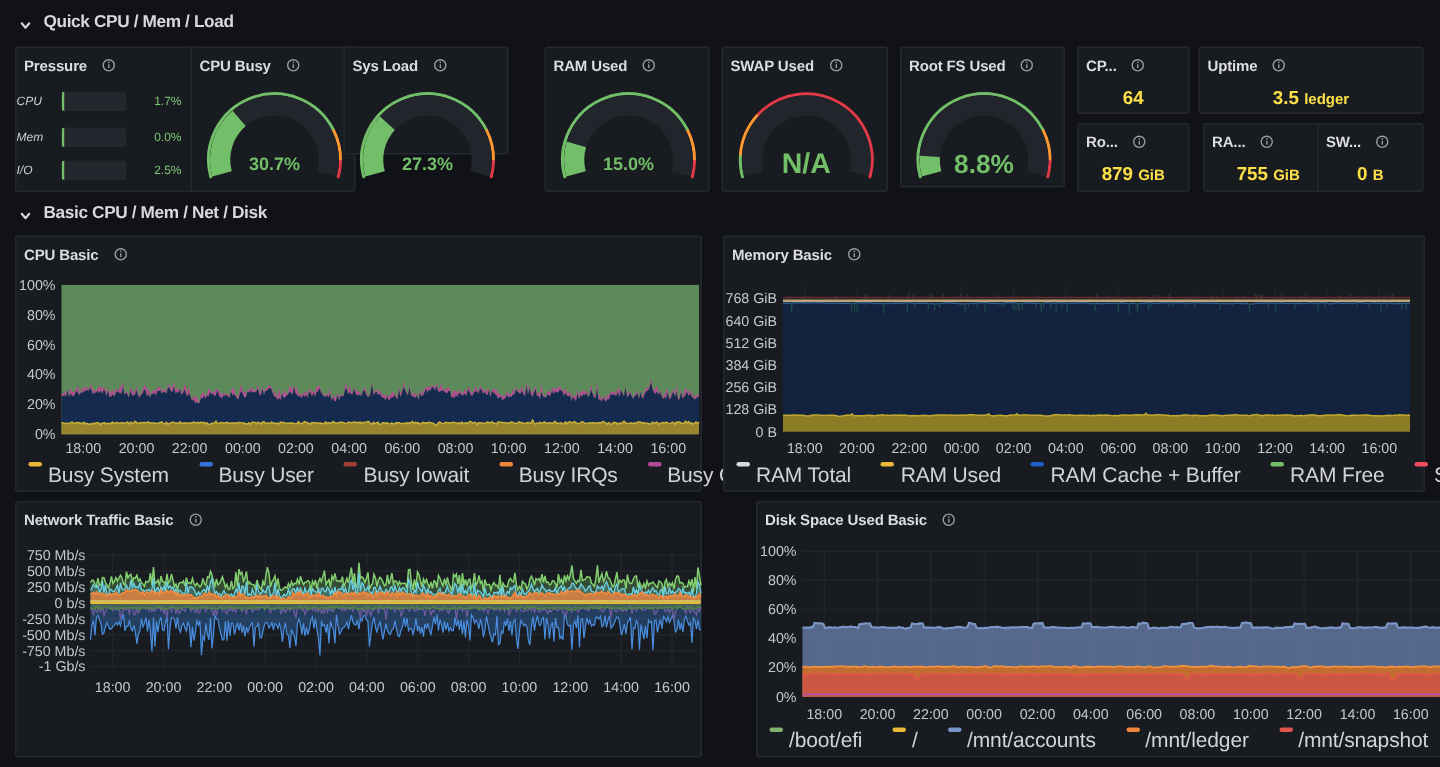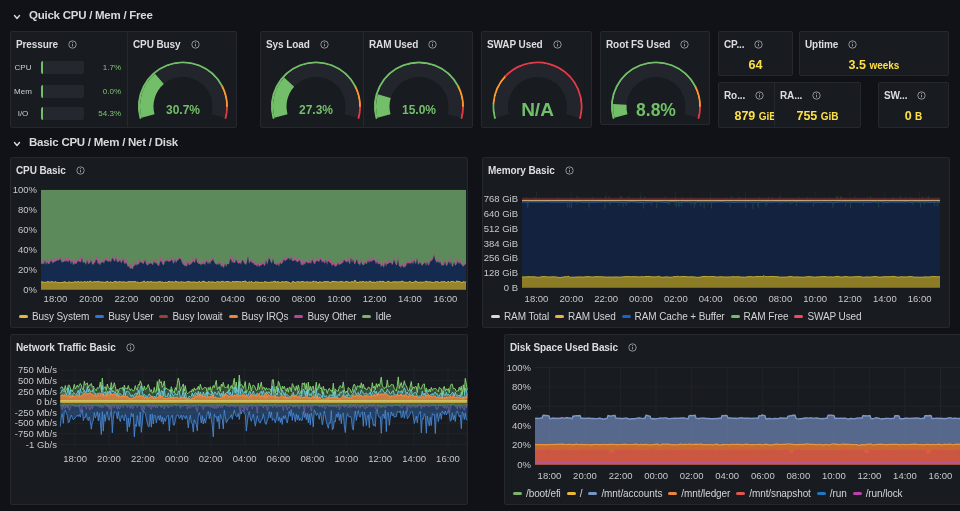--- a/index.html
+++ b/index.html
@@ -6,36 +6,36 @@
 .sect { position:absolute; height:16px; color:#d8d9da; font-size:11.5px; font-weight:700; }
 .sect .tx { position:absolute; left:17px; top:0; white-space:nowrap; letter-spacing:-0.25px; }
 .panel { position:absolute; background:#181b1f; border:1px solid #25282d; border-radius:2px; }
 .pt { position:absolute; left:5px; top:5px; height:15px; line-height:15px; color:#dcdde0;
   font-size:10px; font-weight:700; white-space:nowrap; letter-spacing:-0.1px; }
 .pt .ic { margin-left:10px; vertical-align:-1px; }
 .sv { position:absolute; left:0; width:100%; text-align:center; color:#fde047;
   font-size:12.5px; font-weight:700; line-height:16px; }
 .su { font-size:10px; }
 .prow { position:absolute; left:0; width:100%; height:12px; }
-.plab { position:absolute; left:0; top:0; width:24px; text-align:center; font-size:8px;
-  line-height:13px; color:#ccced2; }
+.plab { position:absolute; left:0; top:0; width:24px; text-align:left; font-size:8px;
+  line-height:13px; color:#ccced2;font-style:italic; }
 .pbar { position:absolute; left:30px; top:0; width:43px; height:13px; background:#24272d;
   border-radius:2px; border-left:2px solid #73BF69; }
 .pval { position:absolute; right:11px; top:0; font-size:8px; line-height:13px; font-weight:400;
   color:#7ec877;margin-left:29px; }
 .lg { position:absolute; display:flex; align-items:center; height:15px; white-space:nowrap; }
-.li { display:flex; align-items:center; margin-right:6px; font-size:10px; letter-spacing:-0.1px; color:#d2d3d6; }
+.li { display:flex; align-items:flex-start; margin-right:20px; font-size:14px; letter-spacing:-0.1px; color:#d2d3d6; }
 .lm { display:inline-block; width:9px; height:3px; border-radius:1.5px; margin-right:4px; }
 svg text { font-family:"Liberation Sans", sans-serif; }
 </style></head><body>
 <div class="sect" style="left:12px;top:9px">
     <svg width="10" height="10" viewBox="0 0 10 10" style="position:absolute;left:0;top:3px">
       <polyline points="2.5,3.5 5,6.5 7.5,3.5" fill="none" stroke="#d8d9da" stroke-width="1.4" stroke-linecap="round" stroke-linejoin="round"></polyline>
     </svg>
-    <span class="tx">Quick CPU / Mem / Free</span>
+    <span class="tx">Quick CPU / Mem / Load</span>
   </div>
 <div class="sect" style="left:12px;top:135.5px">
     <svg width="10" height="10" viewBox="0 0 10 10" style="position:absolute;left:0;top:3px">
       <polyline points="2.5,3.5 5,6.5 7.5,3.5" fill="none" stroke="#d8d9da" stroke-width="1.4" stroke-linecap="round" stroke-linejoin="round"></polyline>
     </svg>
     <span class="tx">Basic CPU / Mem / Net / Disk</span>
   </div>
 <div class="panel" style="left:10px;top:31px;width:123px;height:97px">
     <div class="pt">Pressure<svg class="ic" width="9" height="9" viewBox="0 0 9 9">
         <circle cx="4.5" cy="4.5" r="3.7" fill="none" stroke="#9d9fa3" stroke-width="0.9"></circle>
@@ -48,39 +48,39 @@
       <span class="pval">1.7%</span>
     </div>
     <div class="prow" style="top:52.5px">
       <span class="plab">Mem</span>
       <span class="pbar"></span>
       <span class="pval">0.0%</span>
     </div>
     <div class="prow" style="top:75.0px">
       <span class="plab">I/O</span>
       <span class="pbar"></span>
-      <span class="pval">54.3%</span>
+      <span class="pval">2.5%</span>
     </div>
   </div>
 <div class="panel" style="left:127px;top:31px;width:110px;height:97px">
     <div class="pt">CPU Busy<svg class="ic" width="9" height="9" viewBox="0 0 9 9">
         <circle cx="4.5" cy="4.5" r="3.7" fill="none" stroke="#9d9fa3" stroke-width="0.9"></circle>
         <rect x="4.1" y="3.9" width="0.9" height="2.5" fill="#9d9fa3"></rect>
         <rect x="4.1" y="2.1" width="0.9" height="1.0" fill="#9d9fa3"></rect>
       </svg></div>
     <svg width="110" height="97" style="position:absolute;left:0;top:0">
       <path d="M 12.50 85.89 A 44 44 0 0 1 94.20 54.52" fill="none" stroke="#73BF69" stroke-width="2" stroke-linecap="round"></path>
       <path d="M 94.20 54.52 A 44 44 0 0 1 98.99 75.54" fill="none" stroke="#FF9830" stroke-width="2"></path>
       <path d="M 98.99 75.54 A 44 44 0 0 1 97.50 85.89" fill="none" stroke="#e23a46" stroke-width="2" stroke-linecap="round"></path>
       <path d="M 27.06 41.82 A 43 43 0 0 1 96.53 85.63 L 83.49 82.14 A 29.5 29.5 0 0 0 35.83 52.08 Z" fill="#22252b"></path>
       <path d="M 13.47 85.63 A 43 43 0 0 1 27.06 41.82 L 35.83 52.08 A 29.5 29.5 0 0 0 26.51 82.14 Z" fill="#73BF69"></path>
       <text x="55.0" y="77.5" text-anchor="middle" dominant-baseline="central" font-size="12" font-weight="700" fill="#73BF69">30.7%</text>
     </svg>
   </div>
-<div class="panel" style="left:260px;top:31px;width:110px;height:97px">
+<div class="panel" style="left:229px;top:31px;width:110px;height:72px">
     <div class="pt">Sys Load<svg class="ic" width="9" height="9" viewBox="0 0 9 9">
         <circle cx="4.5" cy="4.5" r="3.7" fill="none" stroke="#9d9fa3" stroke-width="0.9"></circle>
         <rect x="4.1" y="3.9" width="0.9" height="2.5" fill="#9d9fa3"></rect>
         <rect x="4.1" y="2.1" width="0.9" height="1.0" fill="#9d9fa3"></rect>
       </svg></div>
     <svg width="110" height="97" style="position:absolute;left:0;top:0">
       <path d="M 12.50 85.89 A 44 44 0 0 1 94.20 54.52" fill="none" stroke="#73BF69" stroke-width="2" stroke-linecap="round"></path>
       <path d="M 94.20 54.52 A 44 44 0 0 1 98.99 75.54" fill="none" stroke="#FF9830" stroke-width="2"></path>
       <path d="M 98.99 75.54 A 44 44 0 0 1 97.50 85.89" fill="none" stroke="#e23a46" stroke-width="2" stroke-linecap="round"></path>
       <path d="M 23.21 45.54 A 43 43 0 0 1 96.53 85.63 L 83.49 82.14 A 29.5 29.5 0 0 0 33.19 54.63 Z" fill="#22252b"></path>
@@ -139,31 +139,31 @@
         <rect x="4.1" y="2.1" width="0.9" height="1.0" fill="#9d9fa3"></rect>
       </svg></div>
     <div class="sv" style="top:24.5px">64</div>
   </div>
 <div class="panel" style="left:799px;top:31px;width:150px;height:45px">
     <div class="pt">Uptime<svg class="ic" width="9" height="9" viewBox="0 0 9 9">
         <circle cx="4.5" cy="4.5" r="3.7" fill="none" stroke="#9d9fa3" stroke-width="0.9"></circle>
         <rect x="4.1" y="3.9" width="0.9" height="2.5" fill="#9d9fa3"></rect>
         <rect x="4.1" y="2.1" width="0.9" height="1.0" fill="#9d9fa3"></rect>
       </svg></div>
-    <div class="sv" style="top:24.5px">3.5&nbsp;<span class="su">weeks</span></div>
+    <div class="sv" style="top:24.5px">3.5&nbsp;<span class="su">ledger</span></div>
   </div>
 <div class="panel" style="left:718px;top:82px;width:75px;height:46px">
     <div class="pt">Ro...<svg class="ic" width="9" height="9" viewBox="0 0 9 9">
         <circle cx="4.5" cy="4.5" r="3.7" fill="none" stroke="#9d9fa3" stroke-width="0.9"></circle>
         <rect x="4.1" y="3.9" width="0.9" height="2.5" fill="#9d9fa3"></rect>
         <rect x="4.1" y="2.1" width="0.9" height="1.0" fill="#9d9fa3"></rect>
       </svg></div>
     <div class="sv" style="top:25.0px">879&nbsp;<span class="su">GiB</span></div>
   </div>
-<div class="panel" style="left:774px;top:82px;width:87px;height:46px">
+<div class="panel" style="left:802px;top:82px;width:87px;height:46px">
     <div class="pt">RA...<svg class="ic" width="9" height="9" viewBox="0 0 9 9">
         <circle cx="4.5" cy="4.5" r="3.7" fill="none" stroke="#9d9fa3" stroke-width="0.9"></circle>
         <rect x="4.1" y="3.9" width="0.9" height="2.5" fill="#9d9fa3"></rect>
         <rect x="4.1" y="2.1" width="0.9" height="1.0" fill="#9d9fa3"></rect>
       </svg></div>
     <div class="sv" style="top:25.0px">755&nbsp;<span class="su">GiB</span></div>
   </div>
 <div class="panel" style="left:878px;top:82px;width:71px;height:46px">
     <div class="pt">SW...<svg class="ic" width="9" height="9" viewBox="0 0 9 9">
         <circle cx="4.5" cy="4.5" r="3.7" fill="none" stroke="#9d9fa3" stroke-width="0.9"></circle>

